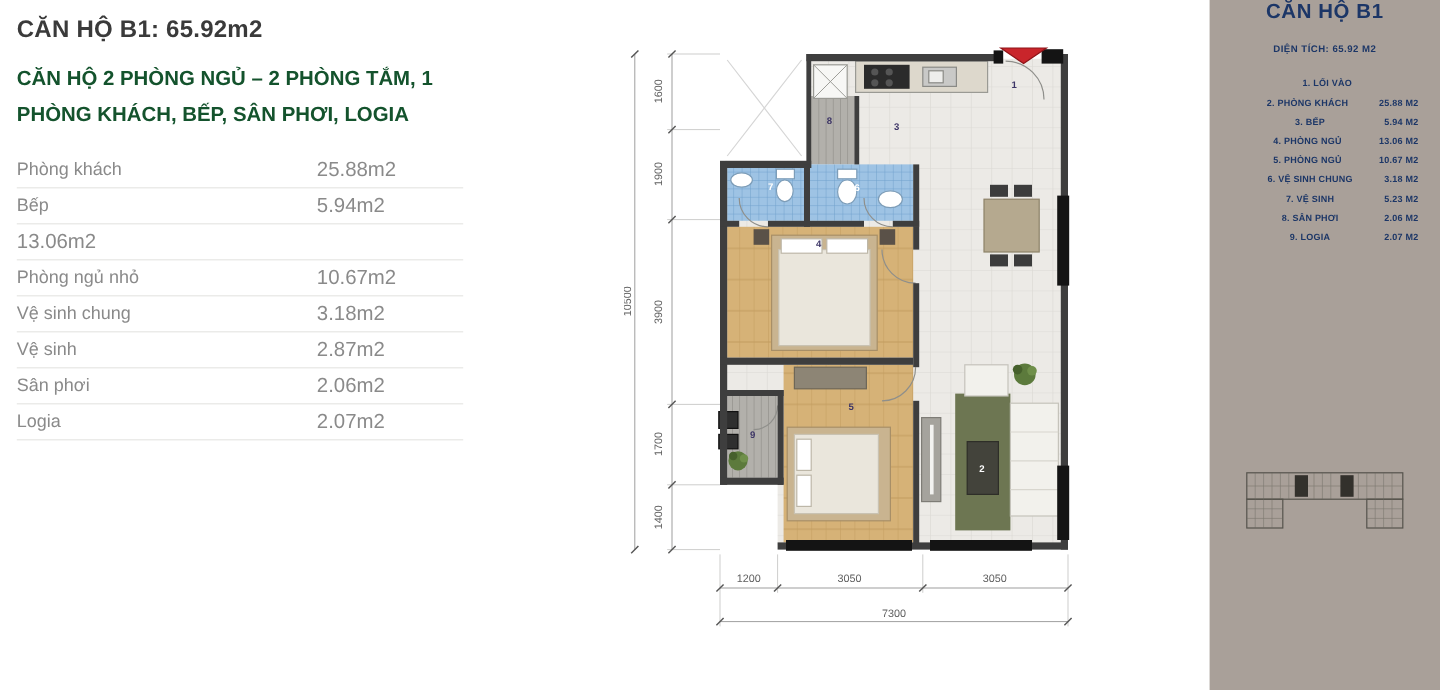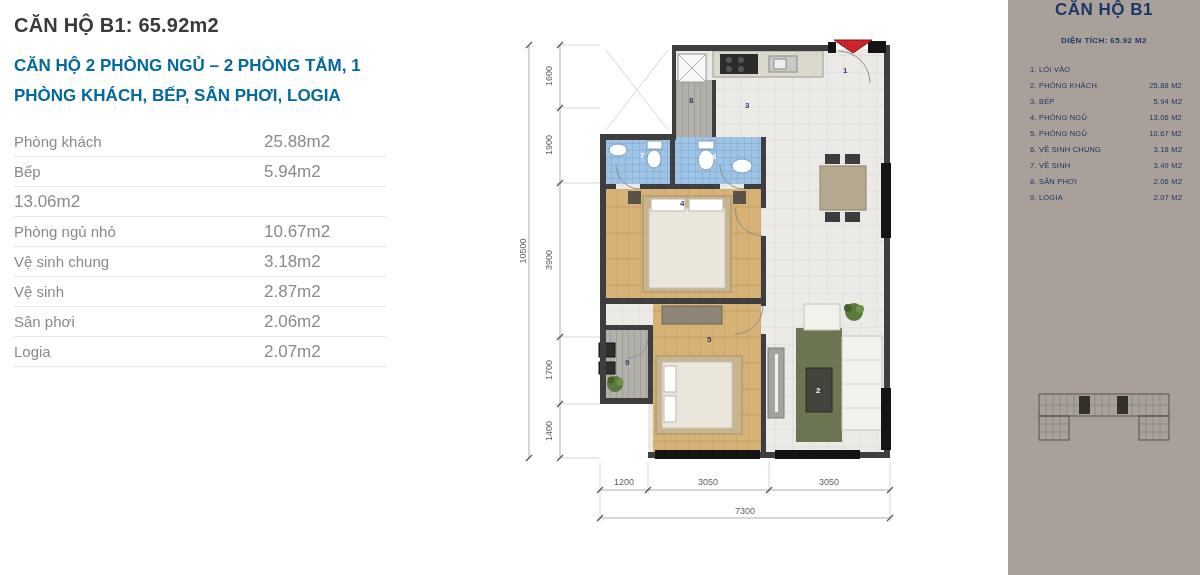--- a/index.html
+++ b/index.html
@@ -3,40 +3,40 @@
 <meta charset="utf-8">
 <style>
   * { margin:0; padding:0; box-sizing:border-box; }
   html,body { background:#ffffff; }
   body { font-family:"Liberation Sans", sans-serif; }
   #stage { position:relative; width:1200px; height:575px; background:#ffffff; overflow:hidden; }
 
   
   .left-panel { position:absolute; left:14px; top:14px; width:384px; }
   .unit-title { font-size:20px; font-weight:700; color:#3a3a3a; letter-spacing:.2px; }
-  .unit-desc  { margin-top:14px; font-size:17px; font-weight:600; color:#0369a1; line-height:30px; }
+  .unit-desc  { margin-top:14px; font-size:17px; font-weight:600; color:#14532d; line-height:30px; }
   .room-table { margin-top:16px; width:372px; }
   .room-row { display:flex; align-items:center; height:30px; border-bottom:1px solid #e6e6e4; }
   .room-row .rlabel { flex:1; font-size:15px; color:#8a8a8a; }
   .room-row .rvalue { width:122px; font-size:17px; color:#8a8a8a; }
 
   
   .plan-wrap { position:absolute; left:520px; top:38px; width:380px; height:500px; }
   .plan-wrap svg { display:block; }
   text { font-family:"Liberation Sans", sans-serif; }
   .dim { fill:#5f5f5f; font-size:9px; }
   .roomnum { font-size:8px; font-weight:700; fill:#3d3566; }
   .roomnum.light { fill:#ffffff; }
 
   
   .sidebar { position:absolute; left:1008px; top:0; width:192px; height:575px; background:#a9a099; }
   .sb-title { text-align:center; font-size:17px; font-weight:700; color:#1c3667; letter-spacing:.5px; }
   .sb-sub   { margin-top:16px; text-align:center; font-size:8px; font-weight:700; color:#1c3667; letter-spacing:.4px; }
   .sb-list  { margin:16px 18px 0 22px; }
-  .sb-item  { display:flex; height:16px; align-items:center; font-size:7.5px; font-weight:400; color:#1c3667; letter-spacing:.2px; }
+  .sb-item  { display:flex; height:16px; align-items:center; font-size:7.5px; font-weight:700; color:#1c3667; letter-spacing:.2px;text-align:center; }
   .sb-item .si-label { flex:1; white-space:nowrap; }
   .sb-item .si-area  { white-space:nowrap; }
   .keyplan { position:absolute; left:21px; top:388px; }
 </style>
 </head>
 <body>
 
 <div id="stage">
 
   <div class="left-panel">
@@ -283,21 +283,21 @@
       <div class="sb-item">
           <span class="si-label"><span>5.</span> <span>PHÒNG NGỦ</span></span>
           <span class="si-area">10.67 M2</span>
         </div>
       <div class="sb-item">
           <span class="si-label"><span>6.</span> <span>VỆ SINH CHUNG</span></span>
           <span class="si-area">3.18 M2</span>
         </div>
       <div class="sb-item">
           <span class="si-label"><span>7.</span> <span>VỆ SINH</span></span>
-          <span class="si-area">3.49 M2</span>
+          <span class="si-area">5.23 M2</span>
         </div>
       <div class="sb-item">
           <span class="si-label"><span>8.</span> <span>SÂN PHƠI</span></span>
           <span class="si-area">2.06 M2</span>
         </div>
       <div class="sb-item">
           <span class="si-label"><span>9.</span> <span>LOGIA</span></span>
           <span class="si-area">2.07 M2</span>
         </div>
     </div>

